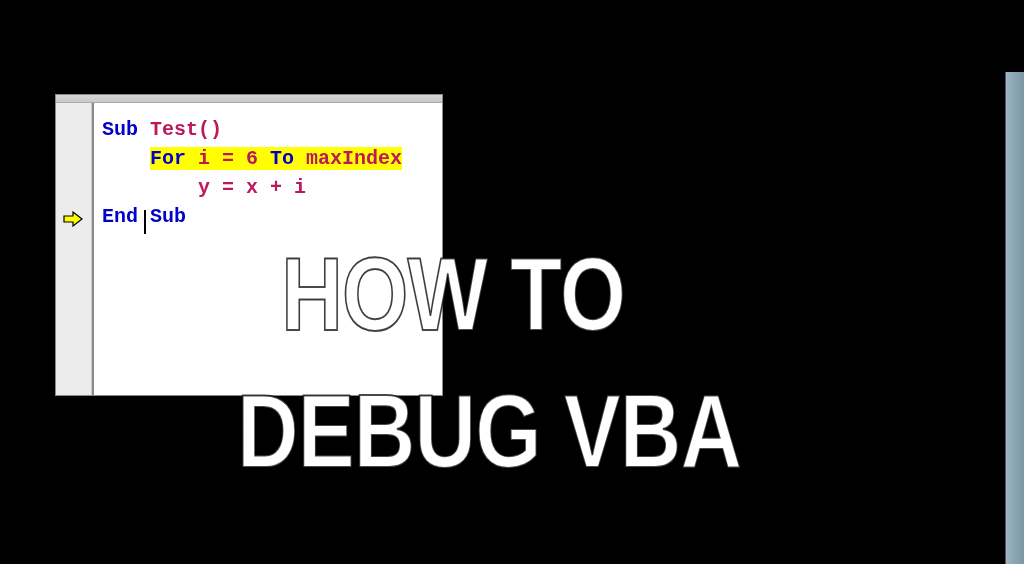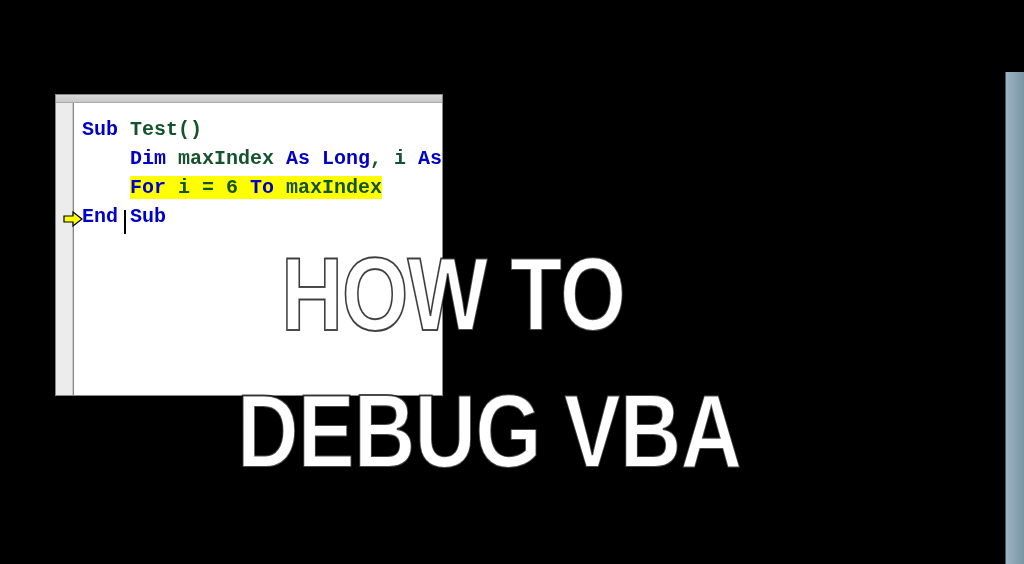--- a/index.html
+++ b/index.html
@@ -79,21 +79,21 @@
     .code-line {
       display: block;
       height: 29px;
     }
     
     .indent-1 { padding-left: 0px; }
     .indent-2 { padding-left: 48px; }
     .indent-3 { padding-left: 96px; }
     
     .kw-blue { color: #0000C8; }
-    .kw-black { color: #14532d; }
+    .kw-black { color: #be185d; }
     
     .highlight {
       background: #ffff00;
     }
     
     .cursor-bar {
       position: absolute;
       top: 107px;
       left: 50px;
       width: 2px;
@@ -158,22 +158,22 @@
       </svg>
     </div>
   </div>
 
   <div class="divider"></div>
 
   <div class="code-content">
     <div class="cursor-bar"></div>
     <div class="code-area">
       <span class="code-line indent-1"><span class="kw-blue">Sub</span><span class="kw-black"> Test()</span></span>
-      <span class="code-line indent-2"><span class="kw-blue">Dim</span><span class="kw-black"> maxIndex </span><span class="kw-blue">As Long</span><span class="kw-black">, i </span><span class="kw-blue">As</span></span>
       <span class="code-line indent-2"><span class="highlight"><span class="kw-blue">For</span><span class="kw-black"> i = 6 </span><span class="kw-blue">To</span><span class="kw-black"> maxIndex</span></span></span>
+      <span class="code-line indent-3"><span class="kw-black">y = x + i</span></span>
       <span class="code-line indent-1"><span class="kw-blue">End Sub</span></span>
     </div>
   </div>
 </div>
 
 <div class="title-overlay">
   <span class="title-line1">HOW TO</span>
   <span class="title-line2">DEBUG VBA</span>
 </div>
 

